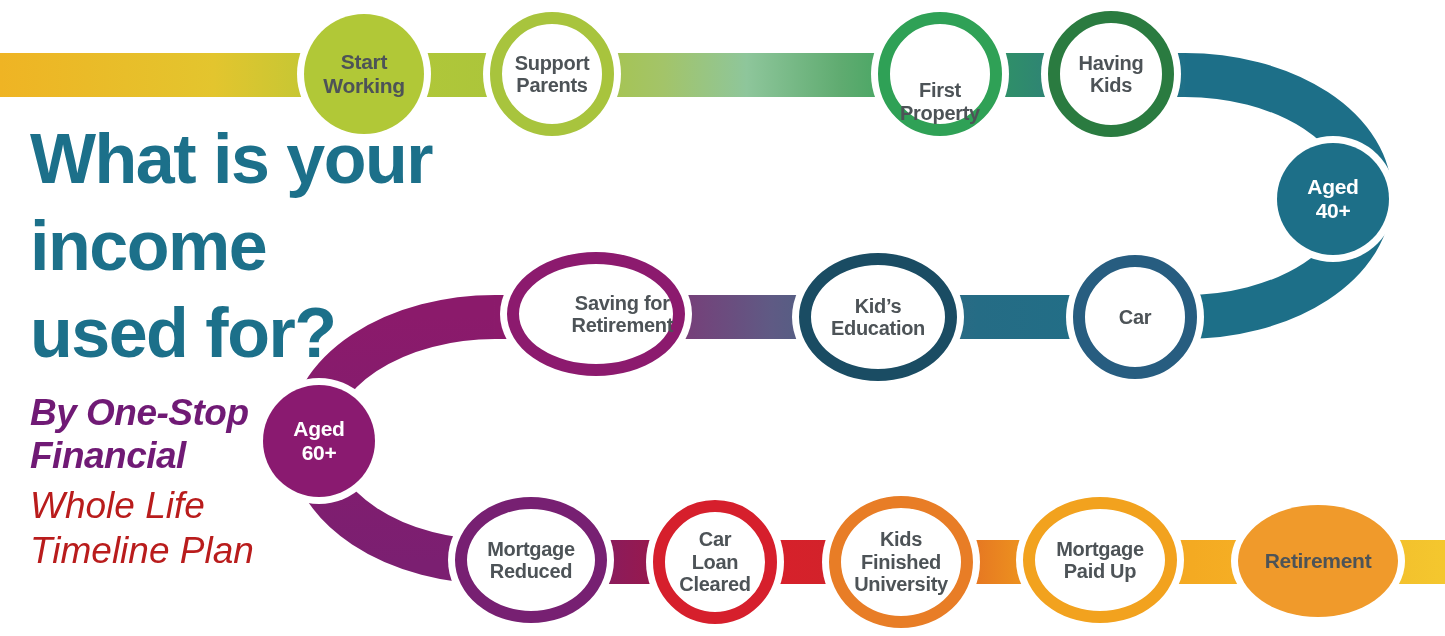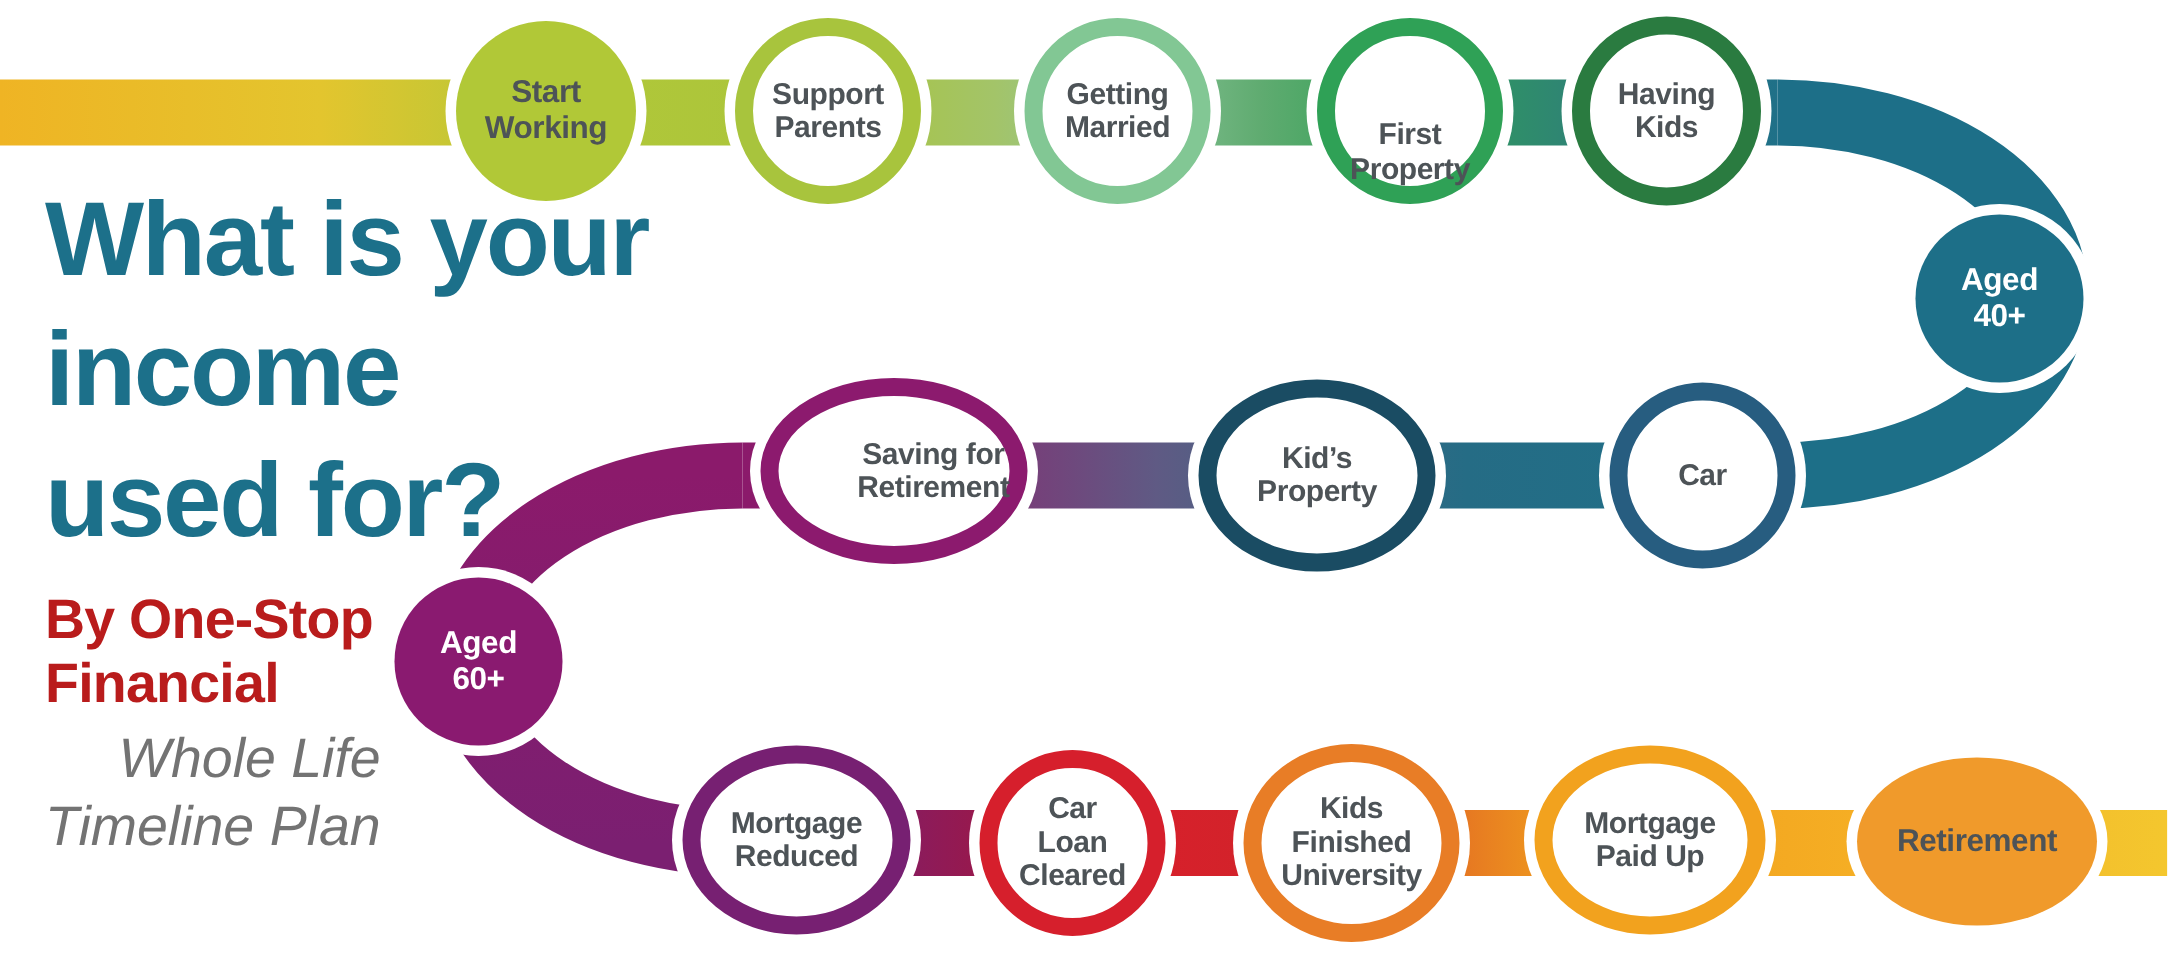--- a/index.html
+++ b/index.html
@@ -9,27 +9,27 @@
   }
   #band{position:absolute;left:0;top:0;z-index:0;}
   
   .title{
     position:absolute;left:30px;top:116px;z-index:1;
     font-size:70px;line-height:1.24;font-weight:700;letter-spacing:-1.5px;
     color:#1C708A;white-space:pre-line;
   }
   .byline{
     position:absolute;left:30px;top:392px;z-index:1;
-    font-size:37px;line-height:1.15;font-weight:700;letter-spacing:-0.5px;
-    color:#b91c1c;white-space:pre-line;
+    font-size:37px;line-height:1.15;font-weight:700;font-style:italic;letter-spacing:-0.5px;
+    color:#701a75;white-space:pre-line;
   }
   .plan{
     position:absolute;left:30px;top:483px;z-index:1;
     font-size:37px;line-height:1.22;font-style:italic;
-    color:#737373;white-space:pre-line;text-align:right;
+    color:#b91c1c;white-space:pre-line;
   }
   
   .node{
     position:absolute;z-index:2;box-sizing:border-box;
     background:#fff;border:12px solid transparent;border-radius:50%;
     box-shadow:0 0 0 7px #fff;
     display:flex;align-items:center;justify-content:center;text-align:center;
     color:#4D5357;
   }
   .node.filled{border:none;}
@@ -118,42 +118,38 @@
 Timeline Plan</div>
 
   <div class="node nd-support-parents" style="border-color: rgb(168, 196, 61);">
     <span class="node-label">Support
 Parents</span>
   </div>
   <div class="node nd-start-working filled" style="background: rgb(177, 200, 55);">
     <span class="node-label">Start
 Working</span>
   </div>
-  <div class="node nd-getting-married" style="border-color: rgb(130, 199, 148);">
-    <span class="node-label">Getting
-Married</span>
-  </div>
   <div class="node nd-first-property" style="border-color: rgb(47, 161, 86);">
     <span class="node-label">First
 Property</span>
   </div>
   <div class="node nd-having-kids" style="border-color: rgb(42, 123, 64);">
     <span class="node-label">Having
 Kids</span>
   </div>
   <div class="node nd-aged-40 filled" style="background: rgb(29, 111, 136); color: rgb(255, 255, 255);">
     <span class="node-label">Aged
 40+</span>
   </div>
   <div class="node nd-car" style="border-color: rgb(39, 93, 128);">
     <span class="node-label">Car</span>
   </div>
   <div class="node nd-kids-education" style="border-color: rgb(26, 76, 99);">
     <span class="node-label">Kid’s
-Property</span>
+Education</span>
   </div>
   <div class="node nd-saving-retirement" style="border-color: rgb(140, 26, 110); justify-content: flex-end;">
     <span class="node-label">Saving for
 Retirement</span>
   </div>
   <div class="node nd-aged-60 filled" style="background: rgb(138, 26, 112); color: rgb(255, 255, 255);">
     <span class="node-label">Aged
 60+</span>
   </div>
   <div class="node nd-mortgage-reduced" style="border-color: rgb(119, 32, 114);">

